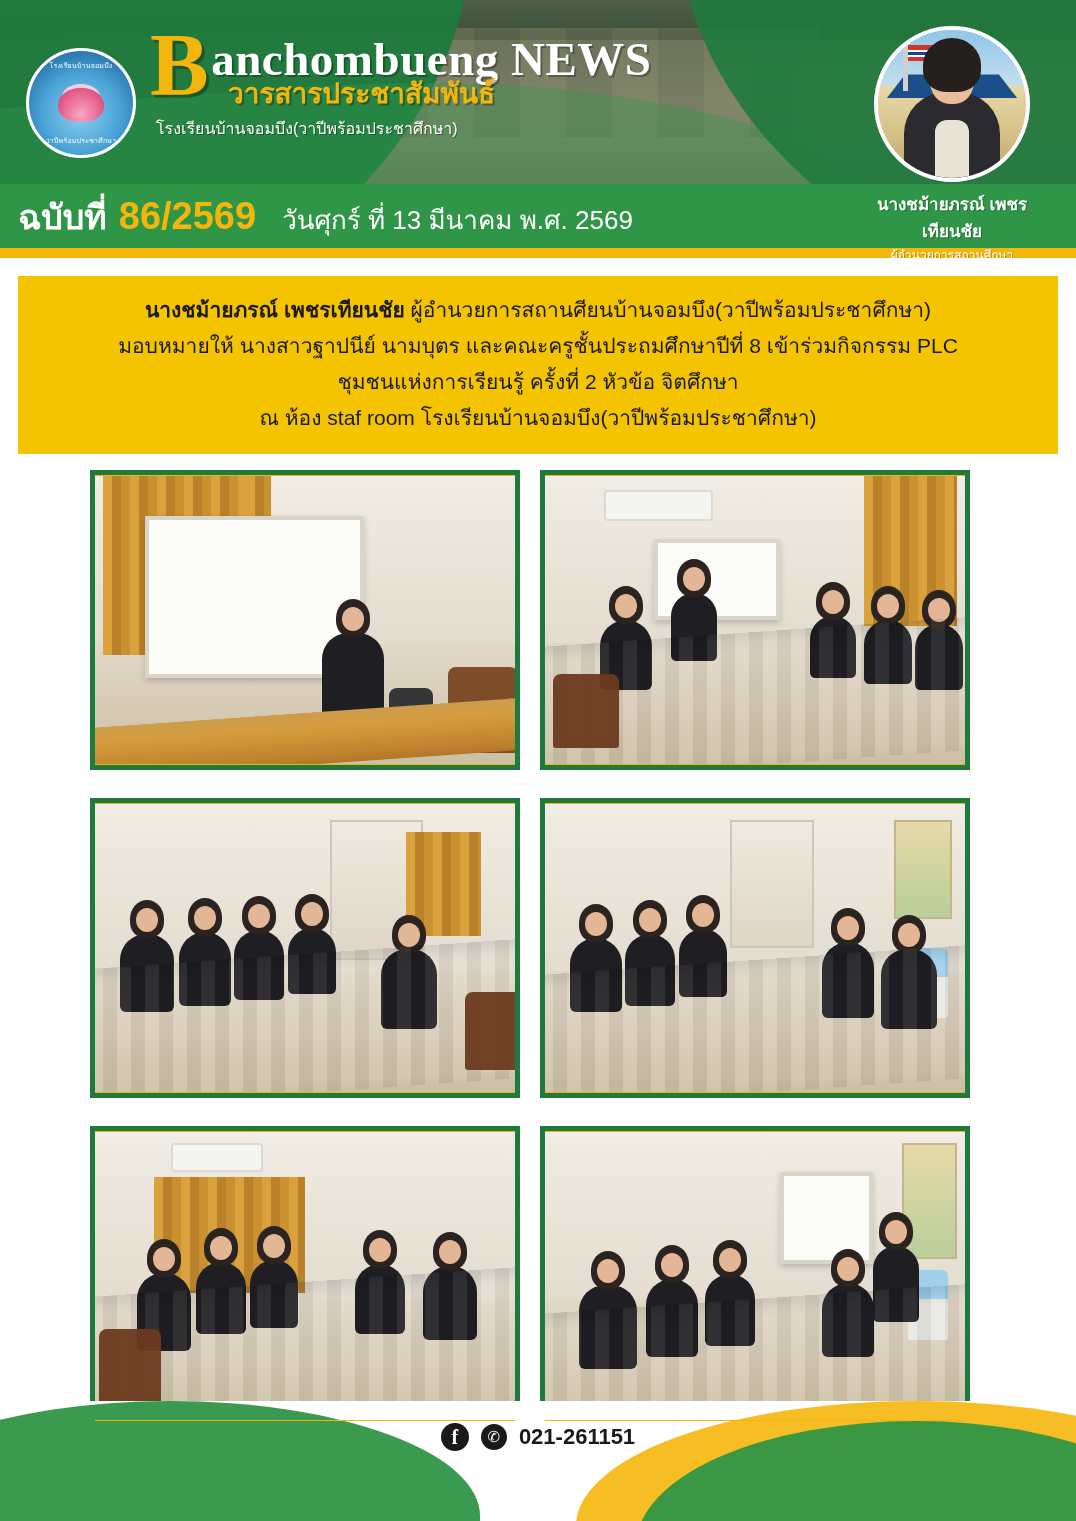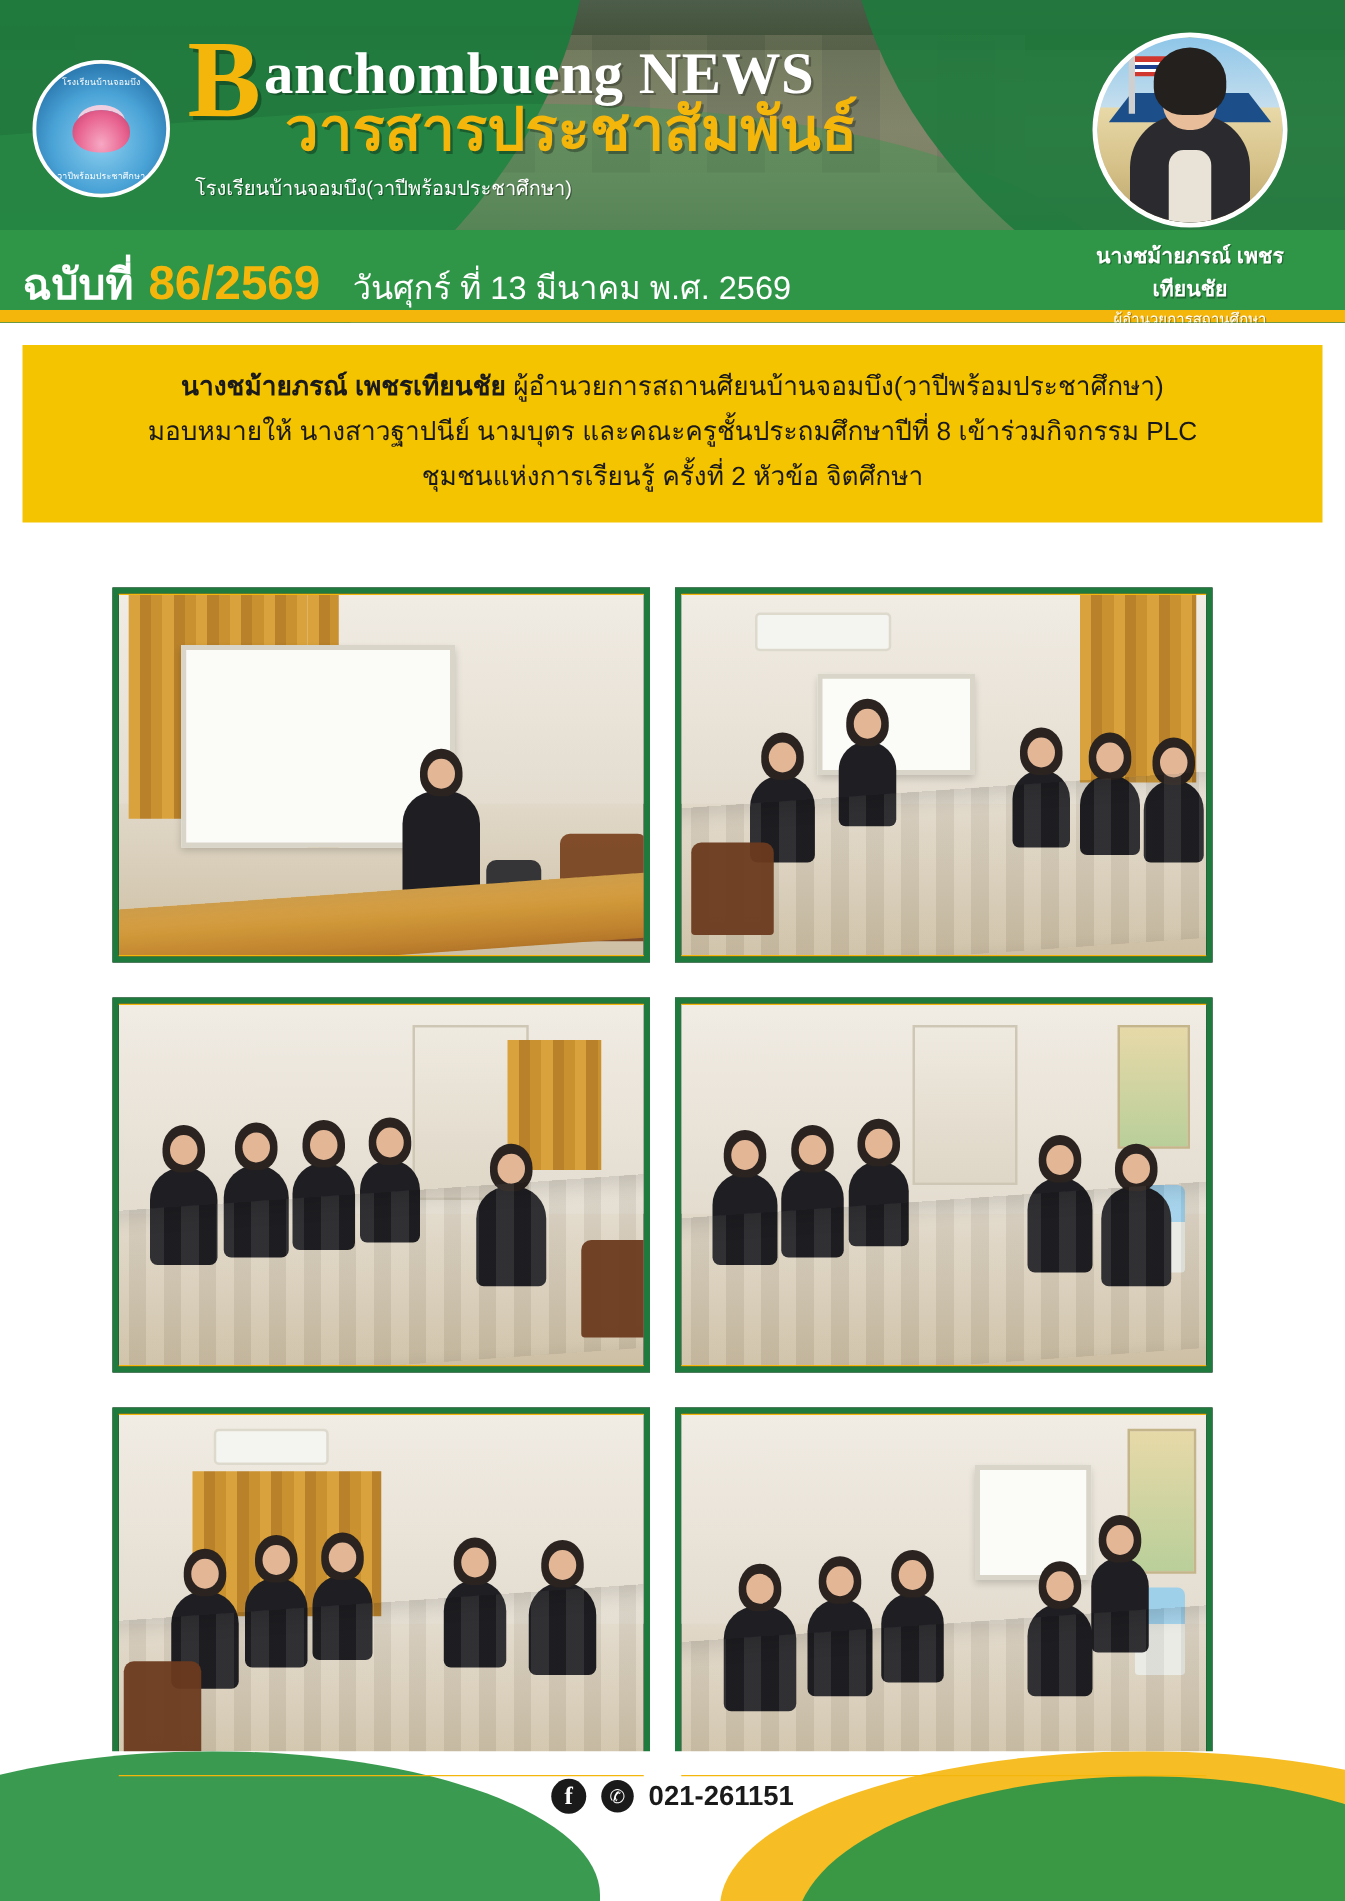--- a/index.html
+++ b/index.html
@@ -117,38 +117,38 @@
   }
   .title-en .bigB {
     font-size: 88px;
     color: #f5b60c;
     line-height: .8;
     float: left;
     margin: -6px 2px 0 0;
     text-shadow: 3px 3px 0 rgba(0,0,0,.3);
   }
   .title-th {
-    font-size: 48px;
+    font-size: 28px;
     color: #f5b60c;
     font-weight: bold;
     line-height: 1.1;
     margin-top: -4px;
     margin-left: 78px;
     text-shadow: 2px 2px 0 rgba(0,0,0,.3);
   }
   .title-sub {
     font-size: 16px;
     color: #ffffff;
     margin-top: 6px;
     margin-left: 6px;
     text-shadow: 1px 1px 0 rgba(0,0,0,.35);
   }
 
   .issue-row {
-    position: absolute; left: 18px; bottom: 4px;
+    position: absolute; left: 18px; bottom: 14px;
     display: flex; align-items: baseline; gap: 12px;
   }
   .issue-label {
     font-size: 34px; color: #ffffff; font-weight: bold;
   }
   .issue-number {
     font-size: 38px; color: #f5b60c; font-weight: bold;
   }
   .issue-date {
     font-size: 26px; color: #ffffff; margin-left: 14px;
@@ -425,20 +425,21 @@
     <div class="director-role">ผู้อำนวยการสถานศึกษา</div>
   </div>
 </div>
 
 <div class="caption-box">
   <div class="cap-line">
     <b>นางชม้ายภรณ์ เพชรเทียนชัย</b><span> ผู้อำนวยการสถานศียนบ้านจอมบึง(วาปีพร้อมประชาศึกษา)</span>
   </div>
   <div class="cap-line">มอบหมายให้ นางสาวฐาปนีย์ นามบุตร และคณะครูชั้นประถมศึกษาปีที่ 8 เข้าร่วมกิจกรรม PLC</div>
   <div class="cap-line">ชุมชนแห่งการเรียนรู้ ครั้งที่ 2 หัวข้อ จิตศึกษา</div>
+  <div class="cap-line">ณ ห้อง staf room  โรงเรียนบ้านจอมบึง(วาปีพร้อมประชาศึกษา)</div>
 </div>
 
 <div class="grid">
 
   <div class="photo-frame">
     <div class="scene">
       <div class="wall"></div>
       <div class="curtain" style="left:2%;width:34%;"></div>
       <div class="curtain" style="left:36%;width:6%;height:70%;"></div>
       <div class="whiteboard" style="left:12%;top:14%;width:52%;height:56%;"></div>

